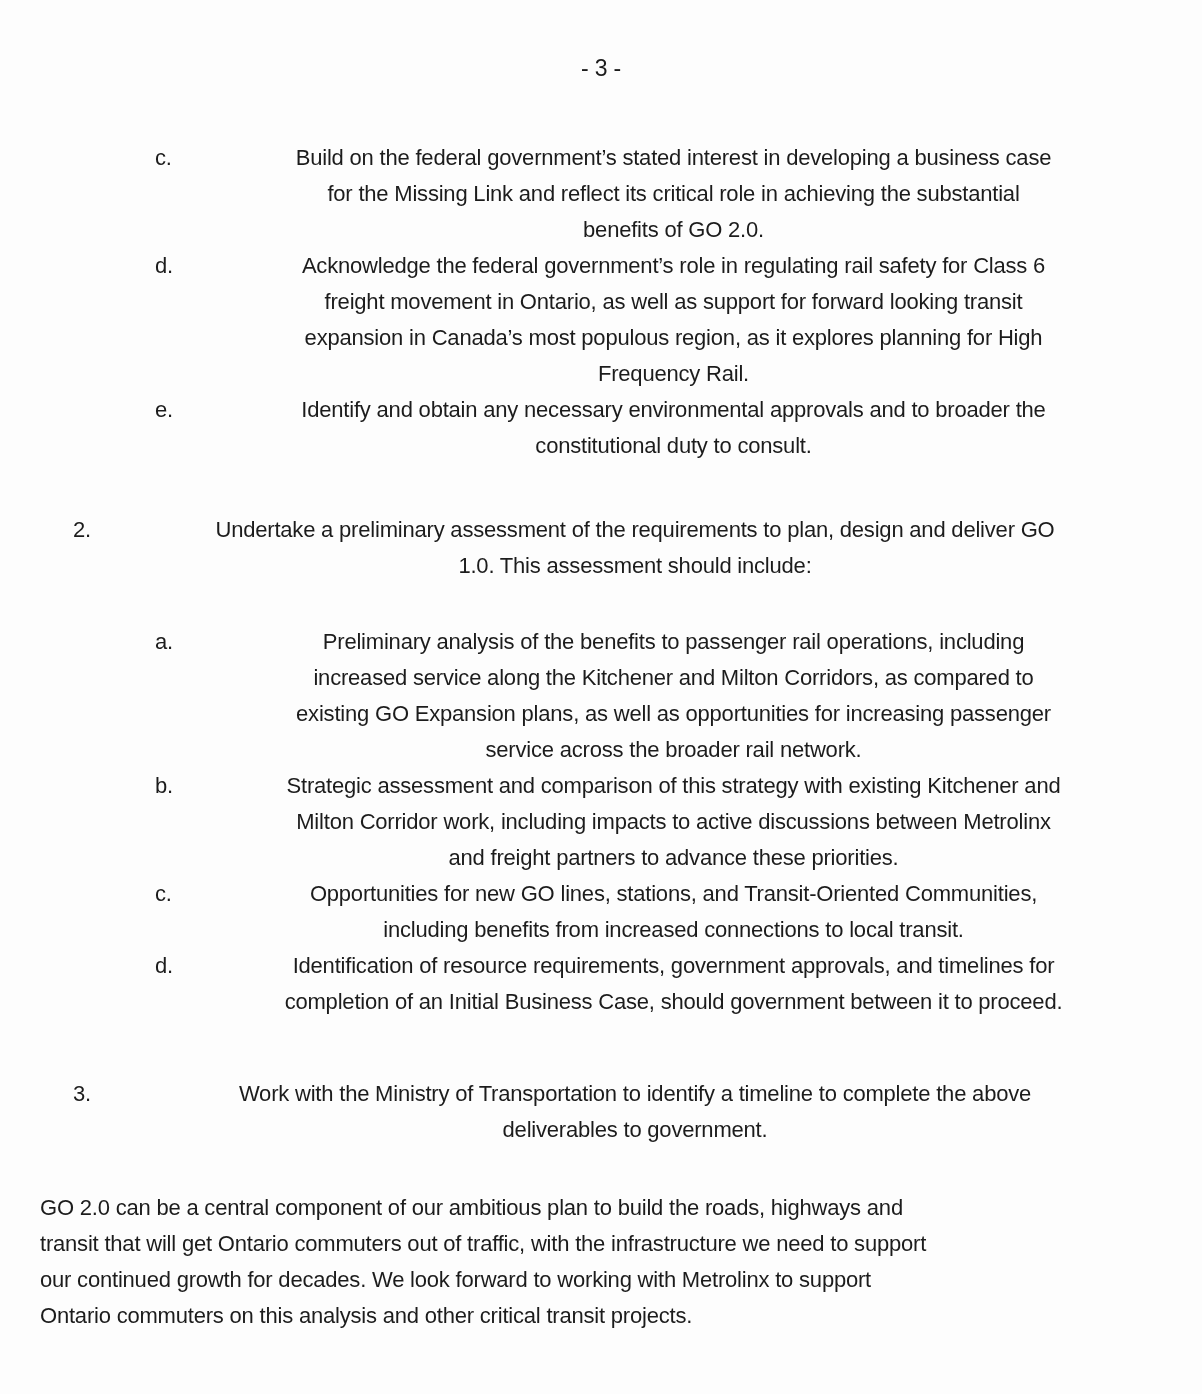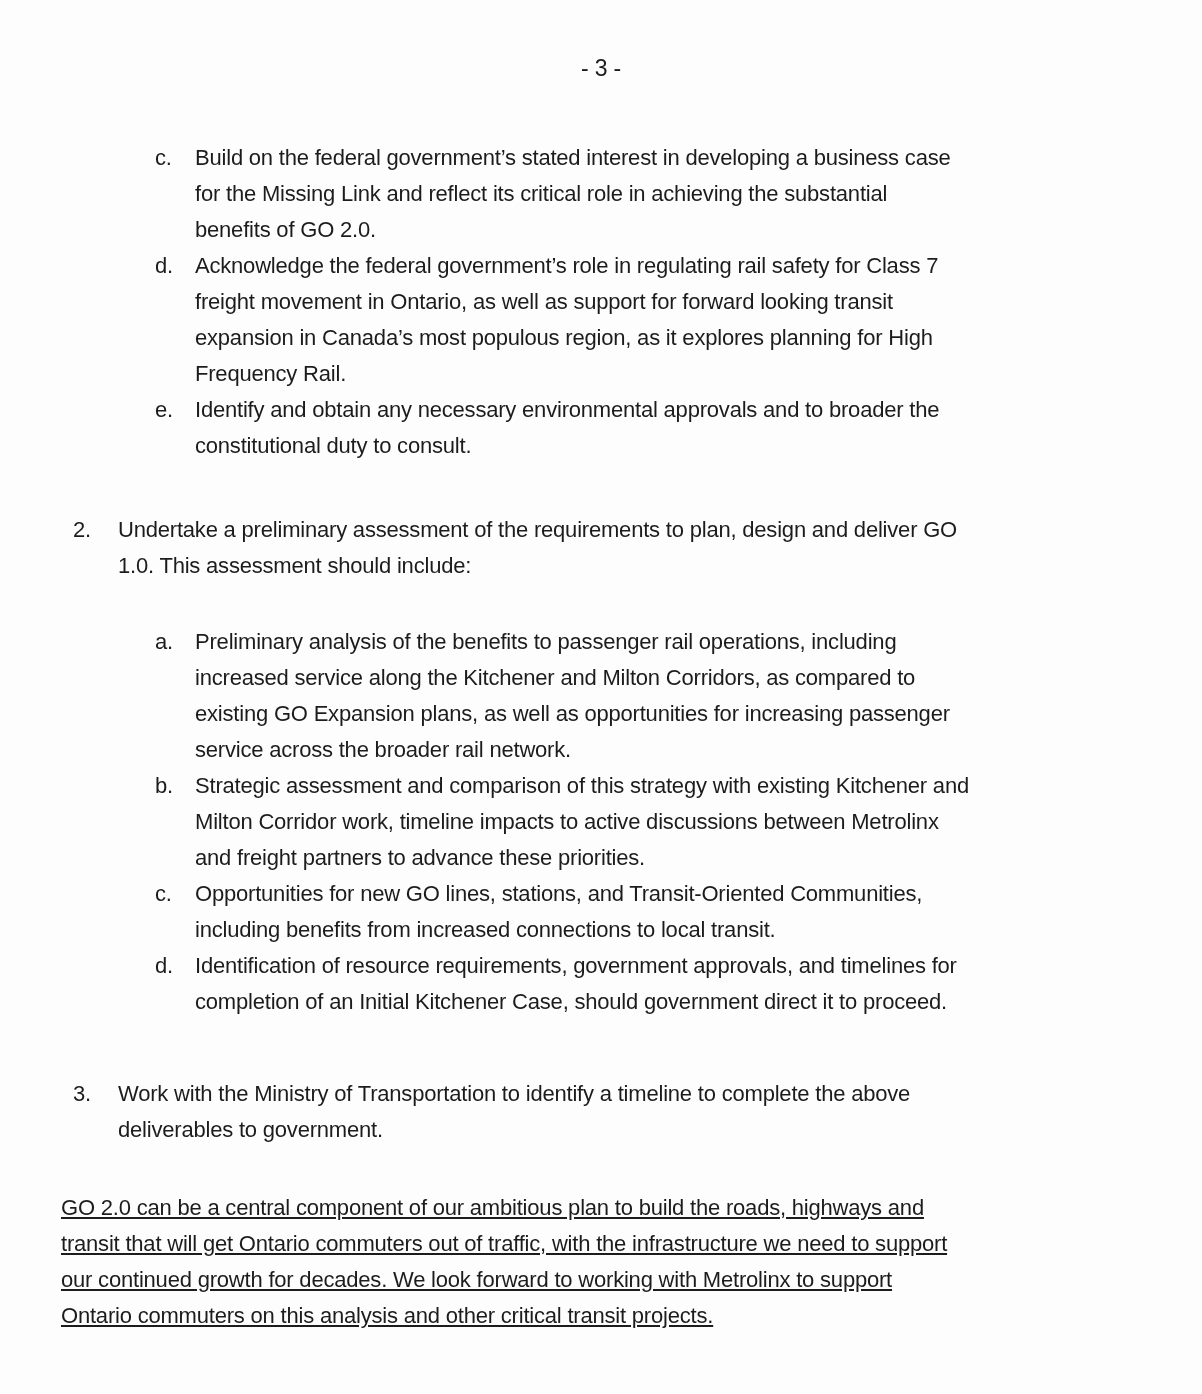--- a/index.html
+++ b/index.html
@@ -43,50 +43,50 @@
   .number-list {
     margin-left: 73px;
     margin-right: 50px;
   }
   .number-list .marker {
     flex: 0 0 45px;
   }
   .item-text {
     white-space: pre-line;
     flex: 1 1 auto;
+    text-align: center;
   }
   .first-letter-list { margin-top: 54px; }
   .item-2-block     { margin-top: 48px; }
   .second-letter-list { margin-top: 40px; }
   .item-3-block     { margin-top: 56px; }
   .closing-paragraph {
-    margin: 42px 40px 0 61px;
+    margin: 42px 40px 0 40px;
     white-space: pre-line;
-    text-decoration: underline;
   }
 </style>
 </head>
 <body>
 
 <div class="page">
 
   <div class="page-header">
     <div class="page-number">- 3 -</div>
   </div>
 
   <div class="list letter-list first-letter-list">
     <div class="list-item">
       <span class="marker">c.</span>
       <span class="item-text">Build on the federal government’s stated interest in developing a business case
 for the Missing Link and reflect its critical role in achieving the substantial
 benefits of GO 2.0.</span>
     </div>
     <div class="list-item">
       <span class="marker">d.</span>
-      <span class="item-text">Acknowledge the federal government’s role in regulating rail safety for Class 7
+      <span class="item-text">Acknowledge the federal government’s role in regulating rail safety for Class 6
 freight movement in Ontario, as well as support for forward looking transit
 expansion in Canada’s most populous region, as it explores planning for High
 Frequency Rail.</span>
     </div>
     <div class="list-item">
       <span class="marker">e.</span>
       <span class="item-text">Identify and obtain any necessary environmental approvals and to broader the
 constitutional duty to consult.</span>
     </div>
   </div>
@@ -103,32 +103,32 @@
     <div class="list-item">
       <span class="marker">a.</span>
       <span class="item-text">Preliminary analysis of the benefits to passenger rail operations, including
 increased service along the Kitchener and Milton Corridors, as compared to
 existing GO Expansion plans, as well as opportunities for increasing passenger
 service across the broader rail network.</span>
     </div>
     <div class="list-item">
       <span class="marker">b.</span>
       <span class="item-text">Strategic assessment and comparison of this strategy with existing Kitchener and
-Milton Corridor work, timeline impacts to active discussions between Metrolinx
+Milton Corridor work, including impacts to active discussions between Metrolinx
 and freight partners to advance these priorities.</span>
     </div>
     <div class="list-item">
       <span class="marker">c.</span>
       <span class="item-text">Opportunities for new GO lines, stations, and Transit-Oriented Communities,
 including benefits from increased connections to local transit.</span>
     </div>
     <div class="list-item">
       <span class="marker">d.</span>
       <span class="item-text">Identification of resource requirements, government approvals, and timelines for
-completion of an Initial Kitchener Case, should government direct it to proceed.</span>
+completion of an Initial Business Case, should government between it to proceed.</span>
     </div>
   </div>
 
   <div class="list number-list item-3-block">
     <div class="list-item">
       <span class="marker">3.</span>
       <span class="item-text">Work with the Ministry of Transportation to identify a timeline to complete the above
 deliverables to government.</span>
     </div>
   </div>

